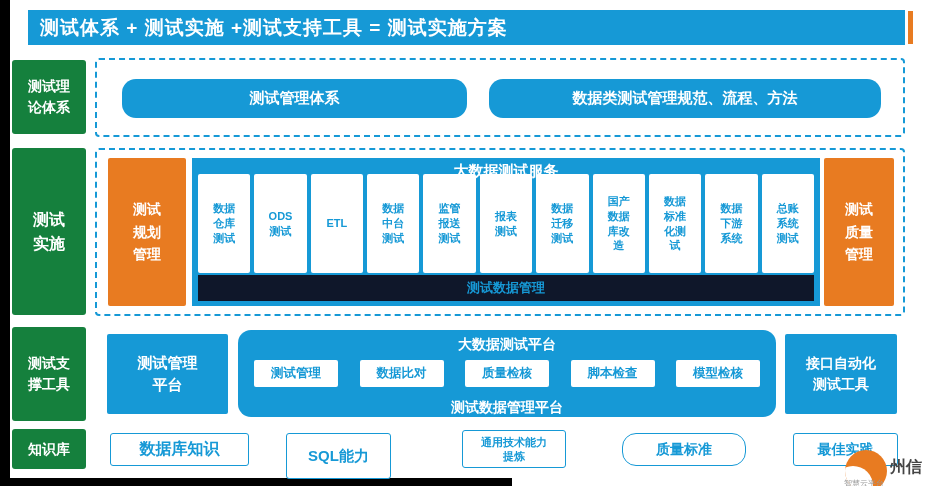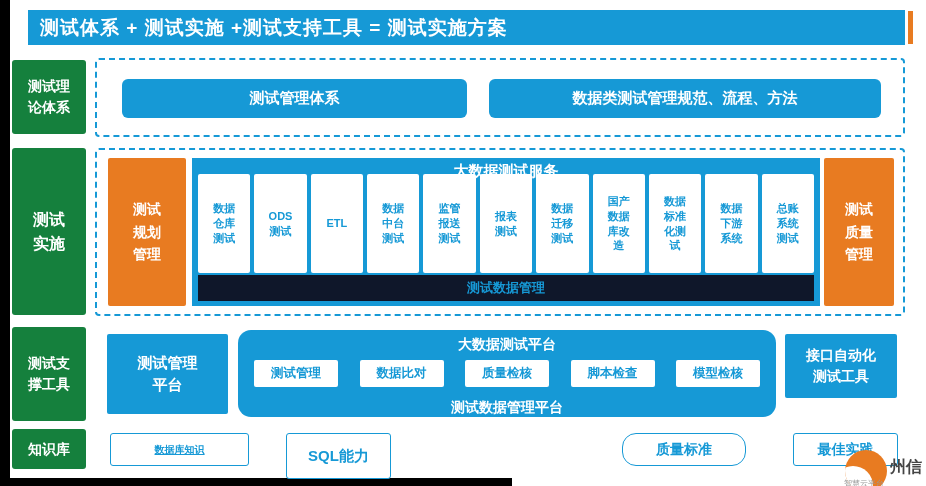--- a/index.html
+++ b/index.html
@@ -18,52 +18,52 @@
 
   .side-label { background:#15803d; color:#fff; border-radius:3px; font-weight:bold;
                 white-space:pre-line; line-height:1.5; }
   .side-theory { left:12px; top:60px; width:74px; height:74px; font-size:14px; }
   .side-impl { left:12px; top:148px; width:74px; height:167px; font-size:16px; }
   .side-tools { left:12px; top:327px; width:74px; height:94px; font-size:14px; }
   .side-knowledge { left:12px; top:429px; width:74px; height:40px; font-size:14px; }
 
   .dashed-row { border:2px dashed #1699D6; border-radius:4px; }
   .row-theory { left:95px; top:58px; width:810px; height:79px; }
-  .theory-box { background:#1699D6; color:#fff; font-size:15px; font-weight:bold; border-radius:6px; }
+  .theory-box { background:#1699D6; color:#fff; font-size:15px; font-weight:bold; border-radius:14px; }
   .theory-box1 { left:25px; top:19px; width:345px; height:39px; }
   .theory-box2 { left:392px; top:19px; width:392px; height:39px; }
 
   .row-impl { left:95px; top:148px; width:810px; height:168px; }
   .orange-box { background:#E87B21; color:#fff; font-weight:bold; border-radius:2px;
                 white-space:pre-line; line-height:1.6; font-size:14px; }
   .impl-left { left:11px; top:8px; width:78px; height:148px; }
   .impl-right { left:727px; top:8px; width:70px; height:148px; }
   .service-panel { left:95px; top:8px; width:628px; height:148px; background:#1699D6; }
   .svc-header { left:0; top:0; width:100%; height:27px; color:#fff; font-size:15px; font-weight:bold; }
   .svc-boxes { left:6px; top:16px; width:616px; height:99px; display:flex; gap:4px; }
   .svc-box { flex:1; background:#fff; color:#1699D6; font-weight:bold; font-size:11px;
              line-height:1.35; white-space:pre-line; display:flex; align-items:center;
              justify-content:center; text-align:center; border-radius:2px; }
   .svc-footer { left:6px; top:117px; width:616px; height:26px; background:#0f172a; color:#1699D6;
                 font-size:13px; font-weight:bold; }
 
   .blue-solid { background:#1699D6; color:#fff; font-weight:bold; border-radius:2px;
                 white-space:pre-line; line-height:1.5; }
   .tools-left { left:107px; top:334px; width:121px; height:80px; font-size:15px; }
-  .tools-right { left:785px; top:334px; width:112px; height:64px; font-size:14px;text-align:center; }
+  .tools-right { left:785px; top:334px; width:112px; height:80px; font-size:14px;text-align:center; }
   .platform-panel { left:238px; top:330px; width:538px; height:87px; background:#1699D6; border-radius:13px; }
   .platform-header { height:24px; margin-top:3px; color:#fff; font-size:14px; font-weight:bold; }
   .platform-boxes { display:flex; justify-content:space-between; padding:0 16px; margin-top:3px; height:27px; }
   .tool-box { width:84px; background:#fff; color:#1699D6; font-weight:bold; font-size:12.5px;
               display:flex; align-items:center; justify-content:center; border-radius:2px; }
   .platform-footer { height:24px; margin-top:9px; color:#fff; font-size:14px; font-weight:bold; }
 
   .k-box { background:#fff; border:1px solid #1699D6; border-radius:3px; color:#1699D6;
            font-weight:bold; white-space:pre-line; line-height:1.3; }
-  .k1 { left:110px; top:433px; width:139px; height:33px; font-size:10px;text-decoration:underline; }
+  .k1 { left:110px; top:433px; width:139px; height:33px; font-size:16px; }
   .k2 { left:286px; top:433px; width:105px; height:46px; font-size:15px; }
   .k3 { left:462px; top:430px; width:104px; height:38px; font-size:11px; }
   .k4 { left:622px; top:433px; width:124px; height:33px; font-size:14px;border-radius:14px; }
   .k5 { left:793px; top:433px; width:105px; height:33px; font-size:14px; }
 
   .logo-circle { left:845px; top:450px; width:42px; height:42px; border-radius:50%;
                  background:#E87B21; overflow:hidden; }
   .logo-swirl { position:absolute; left:-12px; top:16px; width:40px; height:40px;
                 border-radius:50%; background:#fff; }
   .logo-text { left:890px; top:457px; font-size:16px; color:#444; font-weight:bold; }
@@ -154,20 +154,22 @@
       <div class="tool-box">模型检核</div>
     </div>
     <div class="flex-c platform-footer">测试数据管理平台</div>
   </div>
 
   <div class="abs flex-c blue-solid tools-right">接口自动化
 测试工具</div>
 
   <div class="abs flex-c k-box k1">数据库知识</div>
   <div class="abs flex-c k-box k2">SQL能力</div>
+  <div class="abs flex-c k-box k3">通用技术能力
+提炼</div>
   <div class="abs flex-c k-box k4">质量标准</div>
   <div class="abs flex-c k-box k5">最佳实践</div>
 
   <div class="abs logo-circle">
     <div class="logo-swirl"></div>
   </div>
   <div class="abs logo-text">州信</div>
   <div class="abs logo-sub">智慧云平台</div>
 
 </div>

